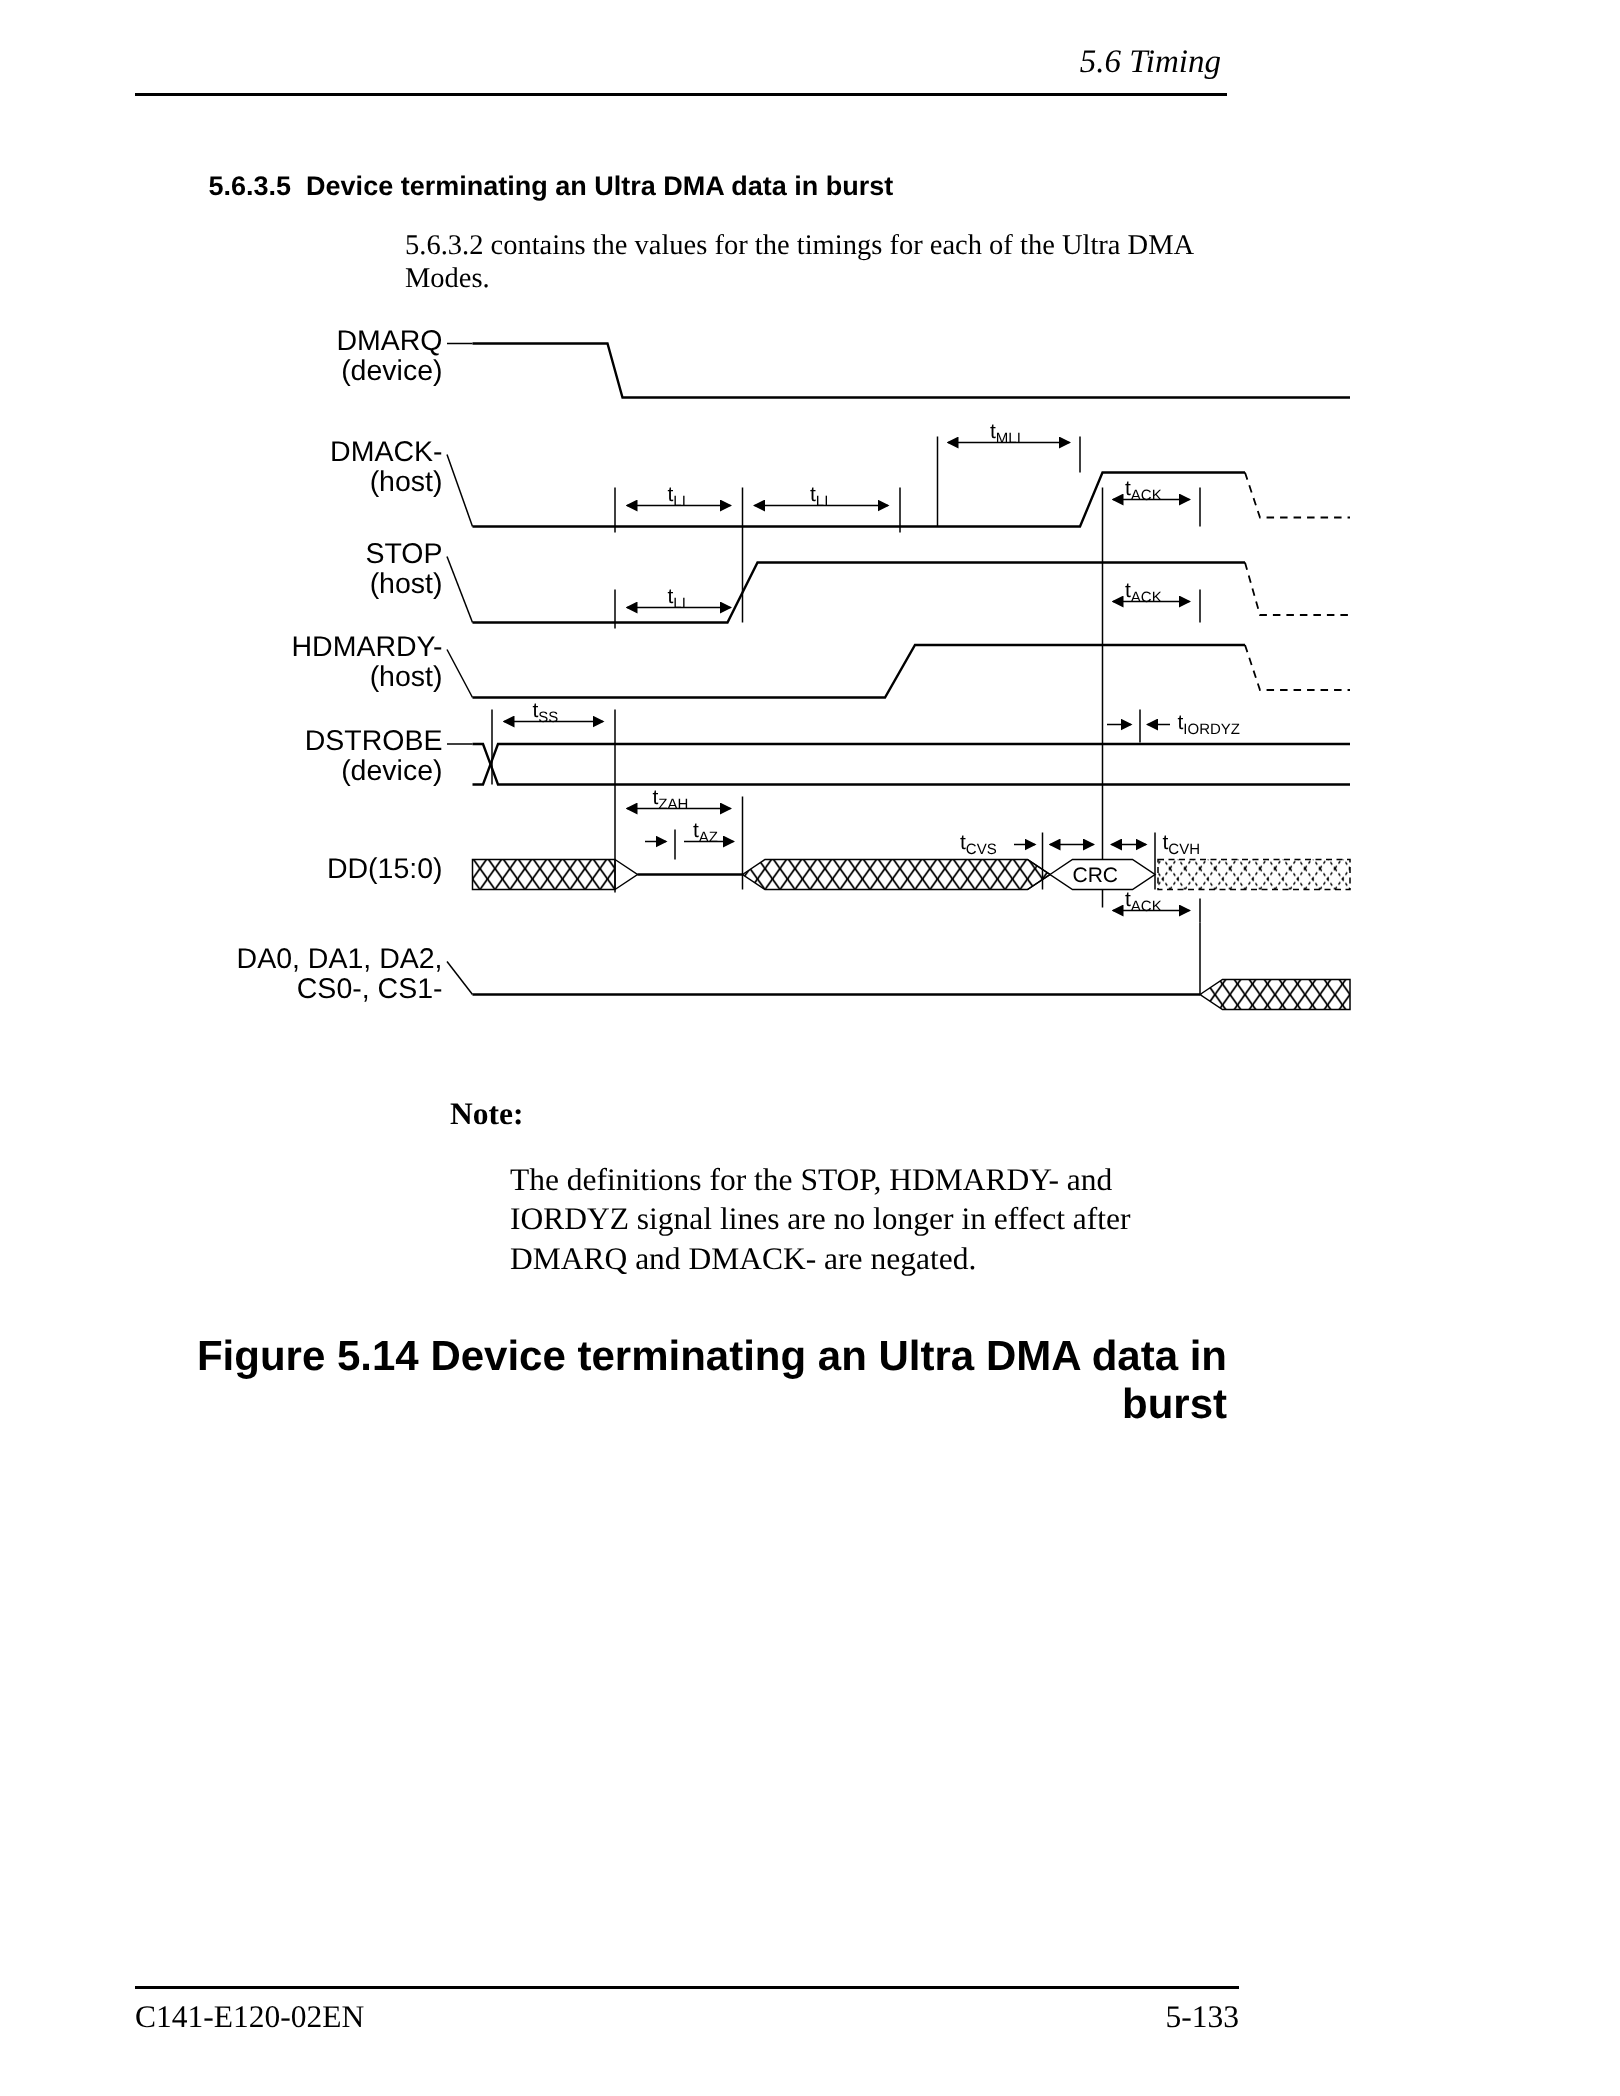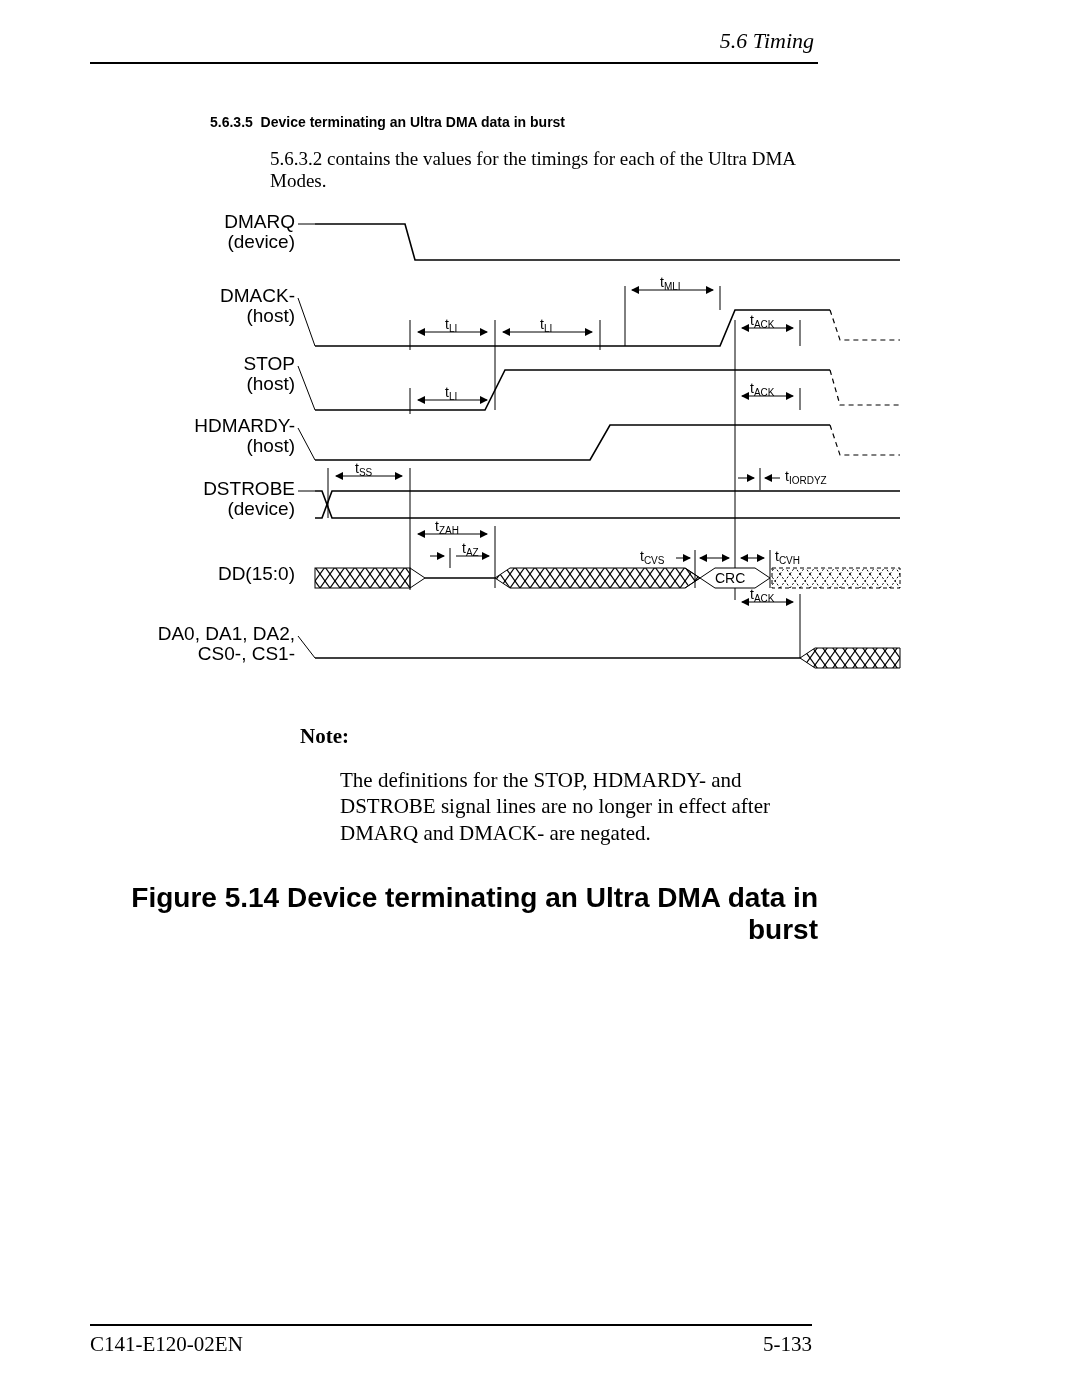--- a/index.html
+++ b/index.html
@@ -24,22 +24,22 @@
     padding-right: 4px;
   }
   .hr-top {
     border: none;
     border-top: 2px solid #000;
     margin: 8px 0 50px 0;
   }
   .sec-heading {
     font-family: Arial, Helvetica, sans-serif;
     font-weight: bold;
-    font-size: 14px;
-    margin-left: 120px;
+    font-size: 18px;
+    margin-left: 49px;
     margin-bottom: 18px;
   }
   .intro {
     font-size: 19px;
     margin-left: 180px;
     margin-bottom: 18px;
   }
   .diagram-wrap {
     margin-left: 50px;
     margin-bottom: 40px;
@@ -60,21 +60,21 @@
   .fig-caption {
     font-family: Arial, Helvetica, sans-serif;
     font-weight: bold;
     font-size: 28px;
     text-align: right;
     margin-left: 40px;
   }
   .footer {
     position: absolute;
     left: 90px;
-    right: 96px;
+    right: 82px;
     bottom: 40px;
   }
   .hr-bot {
     border: none;
     border-top: 2px solid #000;
     margin: 0 0 6px 0;
   }
   .footer-row {
     display: flex;
     justify-content: space-between;
@@ -237,21 +237,21 @@
       <text class="tlab" x="610" y="389">t<tspan class="tsub" dy="3">ACK</tspan></text>
 
       <line x1="175" y1="448" x2="660" y2="448" stroke="#000" stroke-width="1.6"></line>
       <path d="M660,448 L675,438 H760 V458 H675 Z" stroke="#000" fill="url(#hatch)"></path>
       <line x1="660" y1="400" x2="660" y2="448" stroke="#000"></line>
 
     </svg>
   </div>
 
   <div class="note-label">Note:</div>
-  <div class="note-body">The definitions for the STOP, HDMARDY- and DSTROBE signal lines are no longer in effect after DMARQ and DMACK- are negated.</div>
+  <div class="note-body">The definitions for the STOP, HDMARDY- and IORDYZ signal lines are no longer in effect after DMARQ and DMACK- are negated.</div>
 
   <div class="fig-caption">Figure 5.14  Device terminating an Ultra DMA data in burst</div>
 
   <div class="footer">
     <hr class="hr-bot">
     <div class="footer-row">
       <span>C141-E120-02EN</span>
       <span>5-133</span>
     </div>
   </div>

